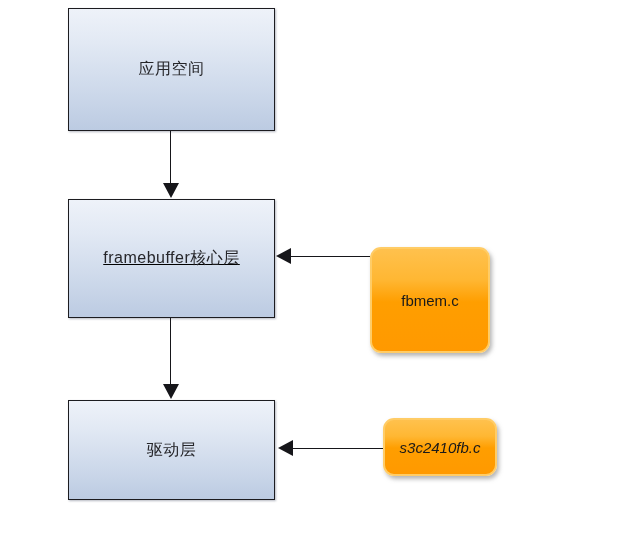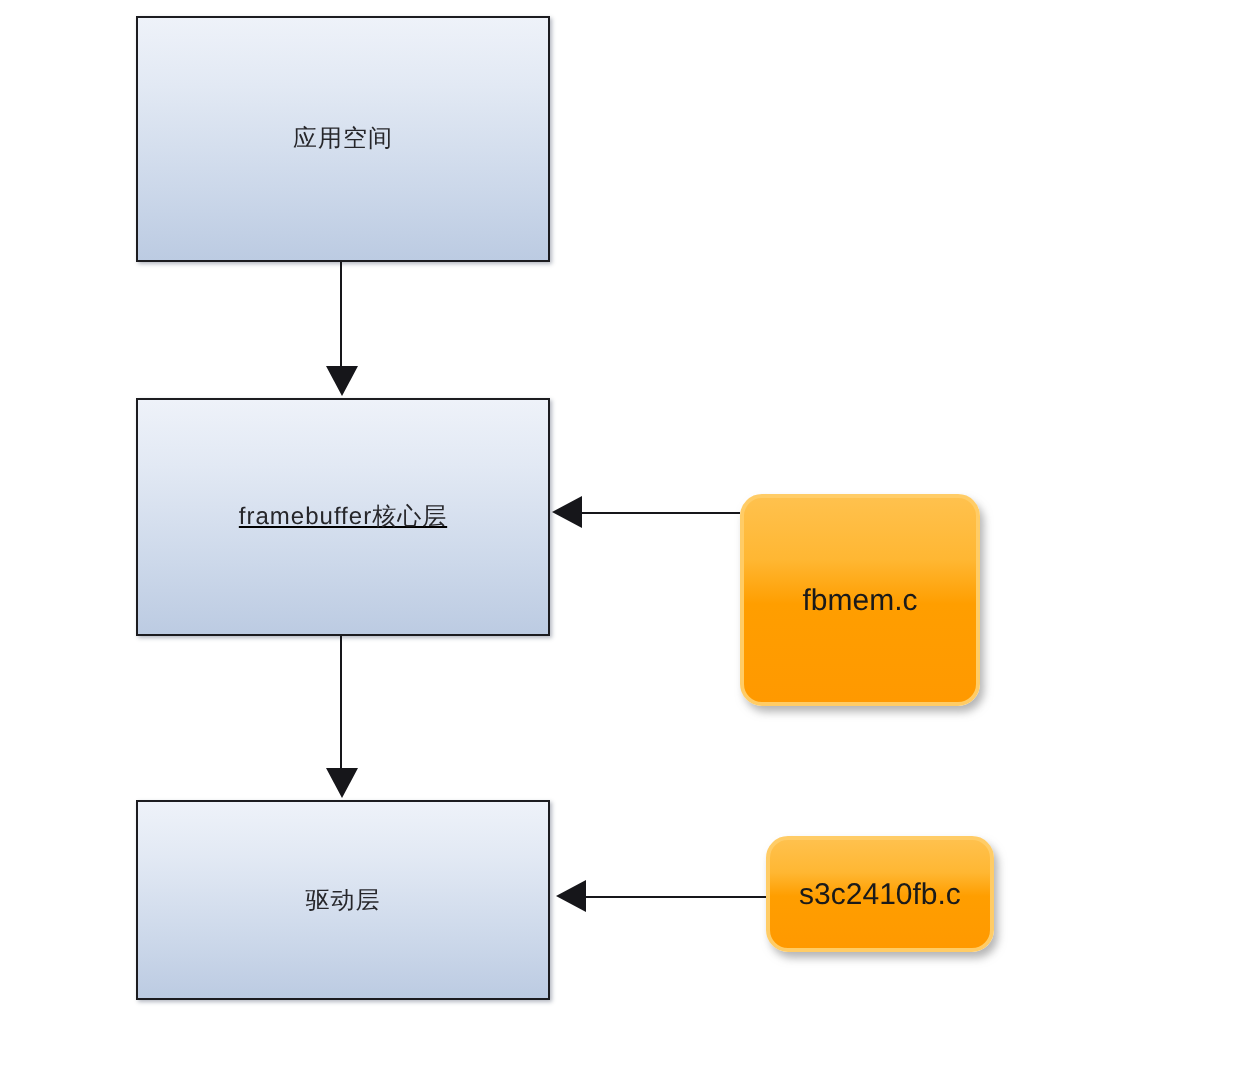--- a/index.html
+++ b/index.html
@@ -29,21 +29,21 @@
     position: absolute;
     box-sizing: border-box;
     border: 1px solid #1c1c20;
     background: linear-gradient(to bottom, #eef2f9 0%, #e2e9f4 28%, #ccd8ea 70%, #bccbe2 100%);
     box-shadow: 1px 1px 2px rgba(90,100,120,0.45);
     display: flex;
     align-items: center;
     justify-content: center;
   }
   .layer-label {
-    font-size: 12px;
+    font-size: 16px;
     color: #26262a;
     letter-spacing: 0.5px;
     white-space: nowrap;
     text-align: left;
   }
 
   #box-app       { left: 68px;  top: 8px;   width: 207px; height: 123px; }
   #box-core      { left: 68px;  top: 199px; width: 207px; height: 119px; text-decoration: underline; }
   #box-driver    { left: 68px;  top: 400px; width: 207px; height: 100px; }
 
@@ -60,21 +60,21 @@
     justify-content: center;
   }
   .file-label {
     font-size: 15px;
     color: #1a1a1a;
     white-space: nowrap;
     text-align: center;
   }
 
   #box-fbmem     { left: 370px; top: 204px; width: 120px; height: 106px; margin-top: 43px; }
-  #box-s3c2410fb { left: 383px; top: 418px; width: 114px; height: 58px; }
+  #box-s3c2410fb { left: 383px; top: 418px; width: 114px; height: 58px; font-style: italic; }
 
   
   .connector { position: absolute; }
   .conn-line-v {
     position: absolute;
     width: 0;
     border-left: 1.6px solid #16161a;
   }
   .conn-line-h {
     position: absolute;

